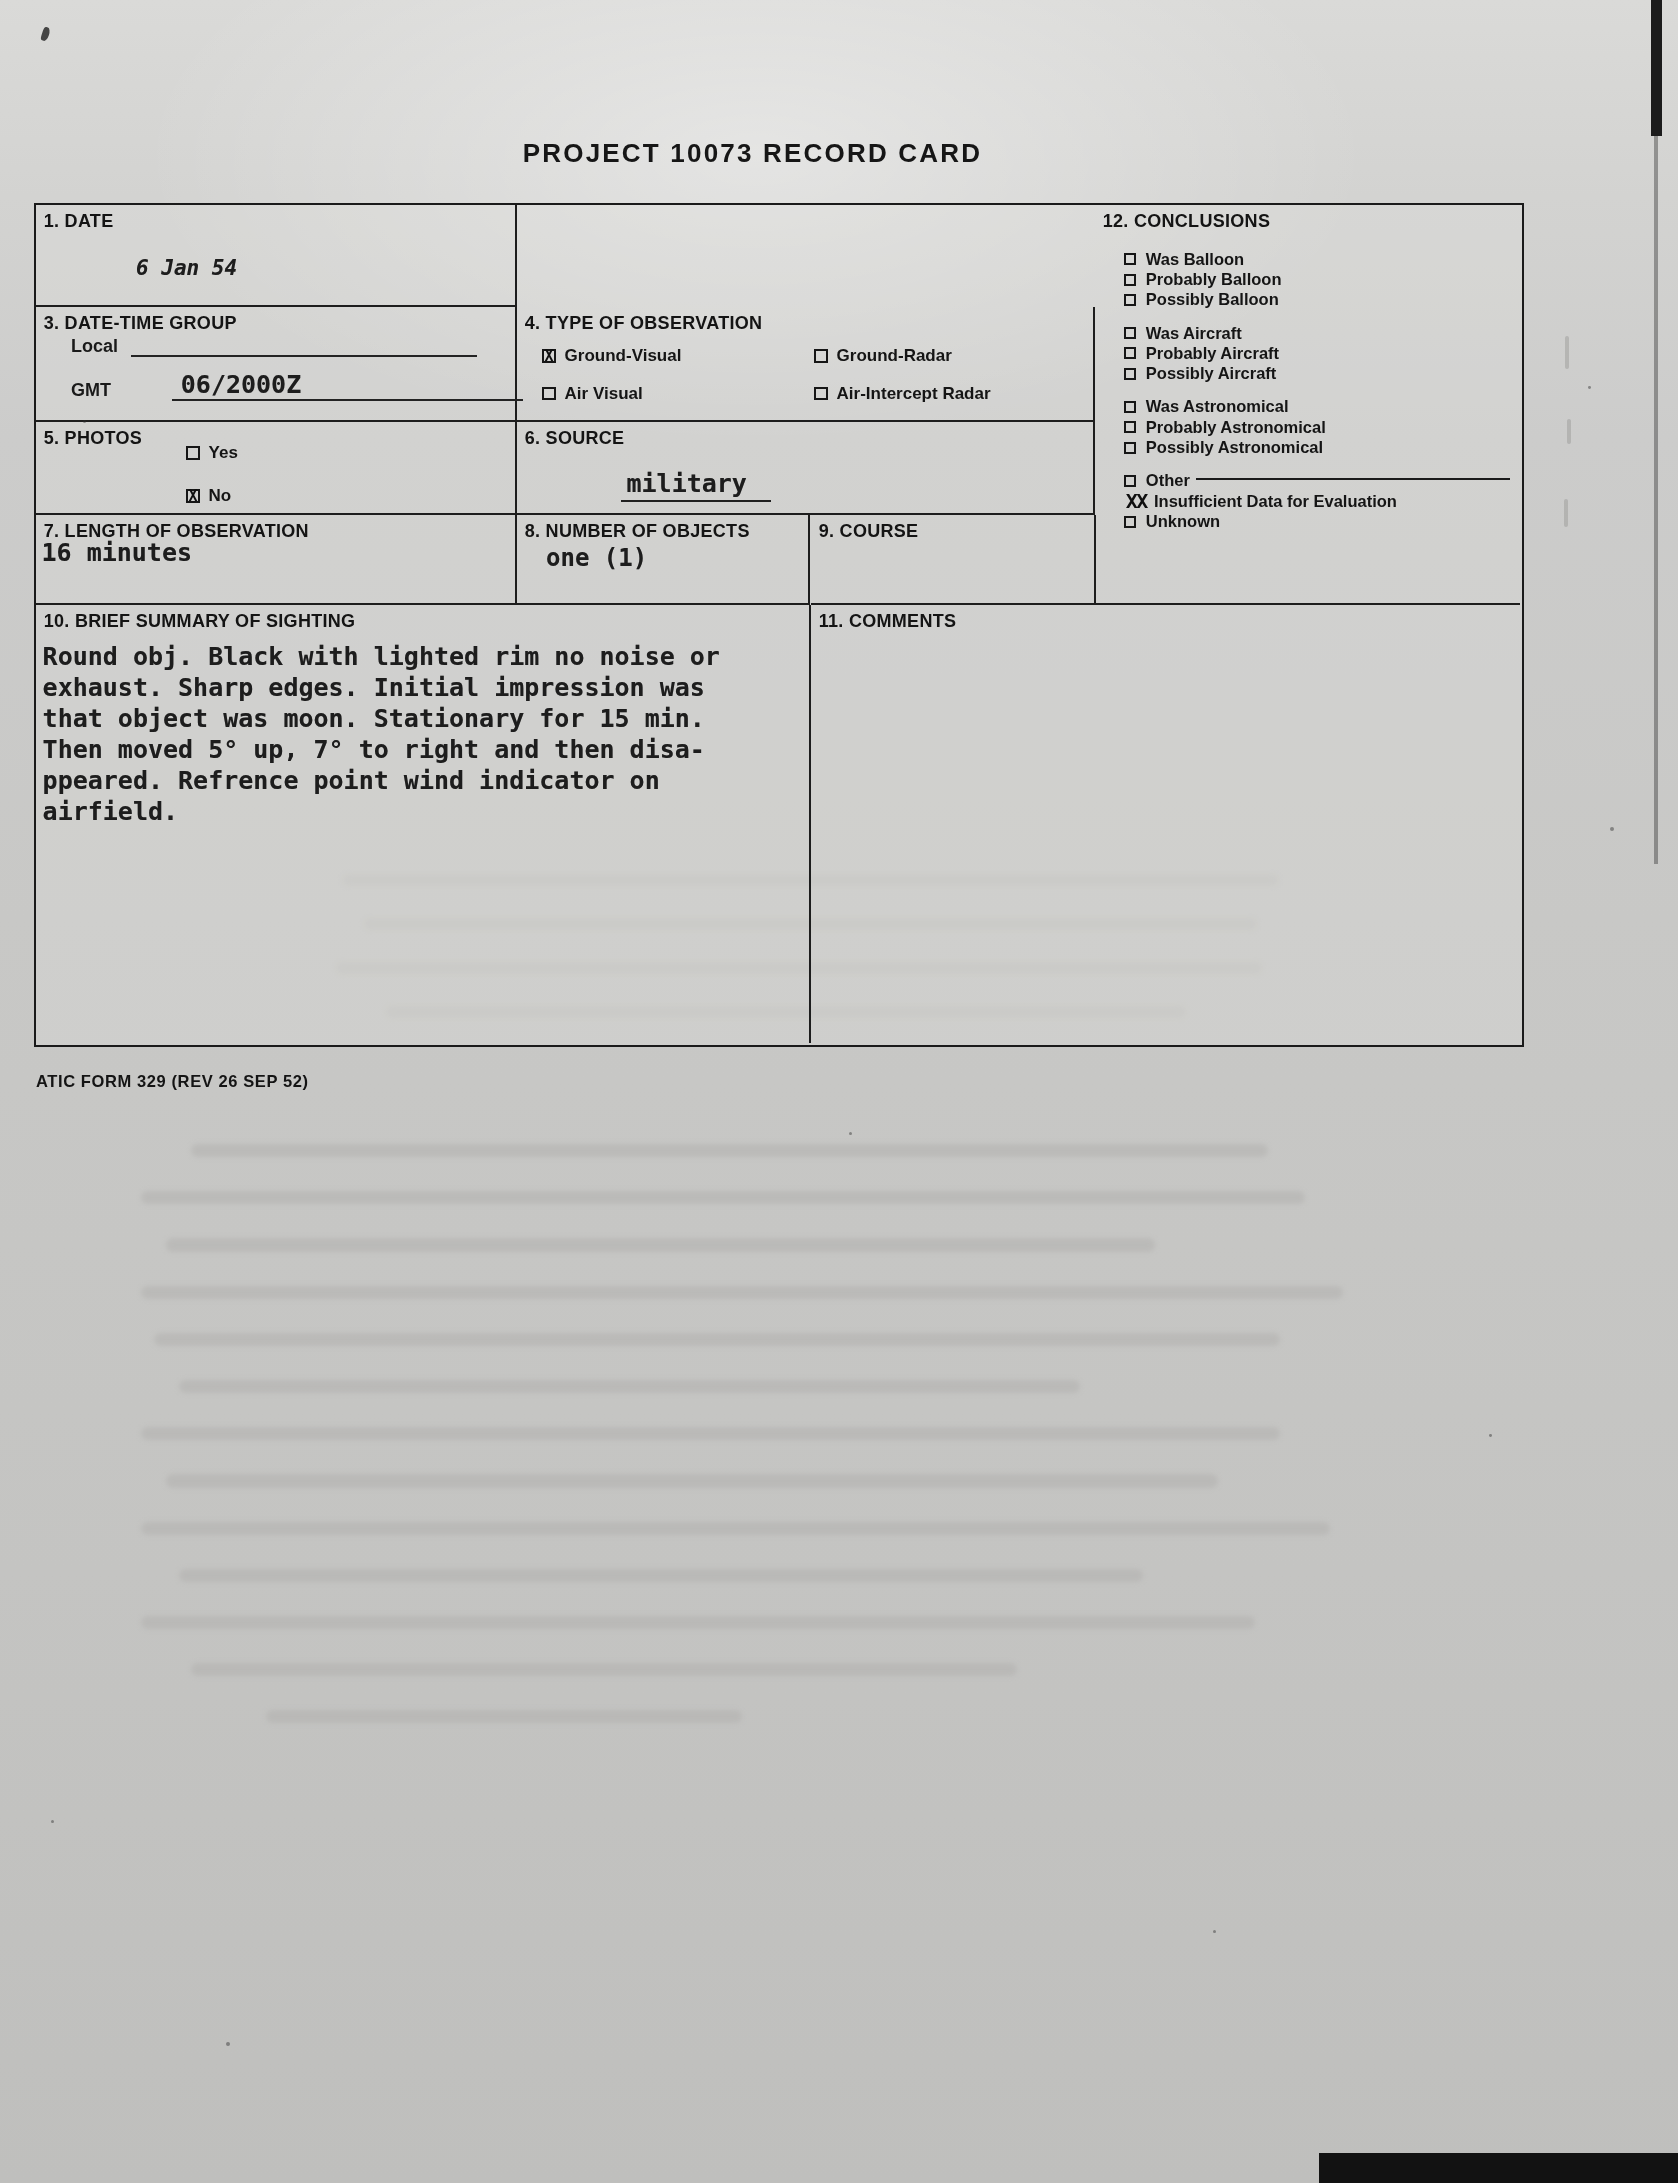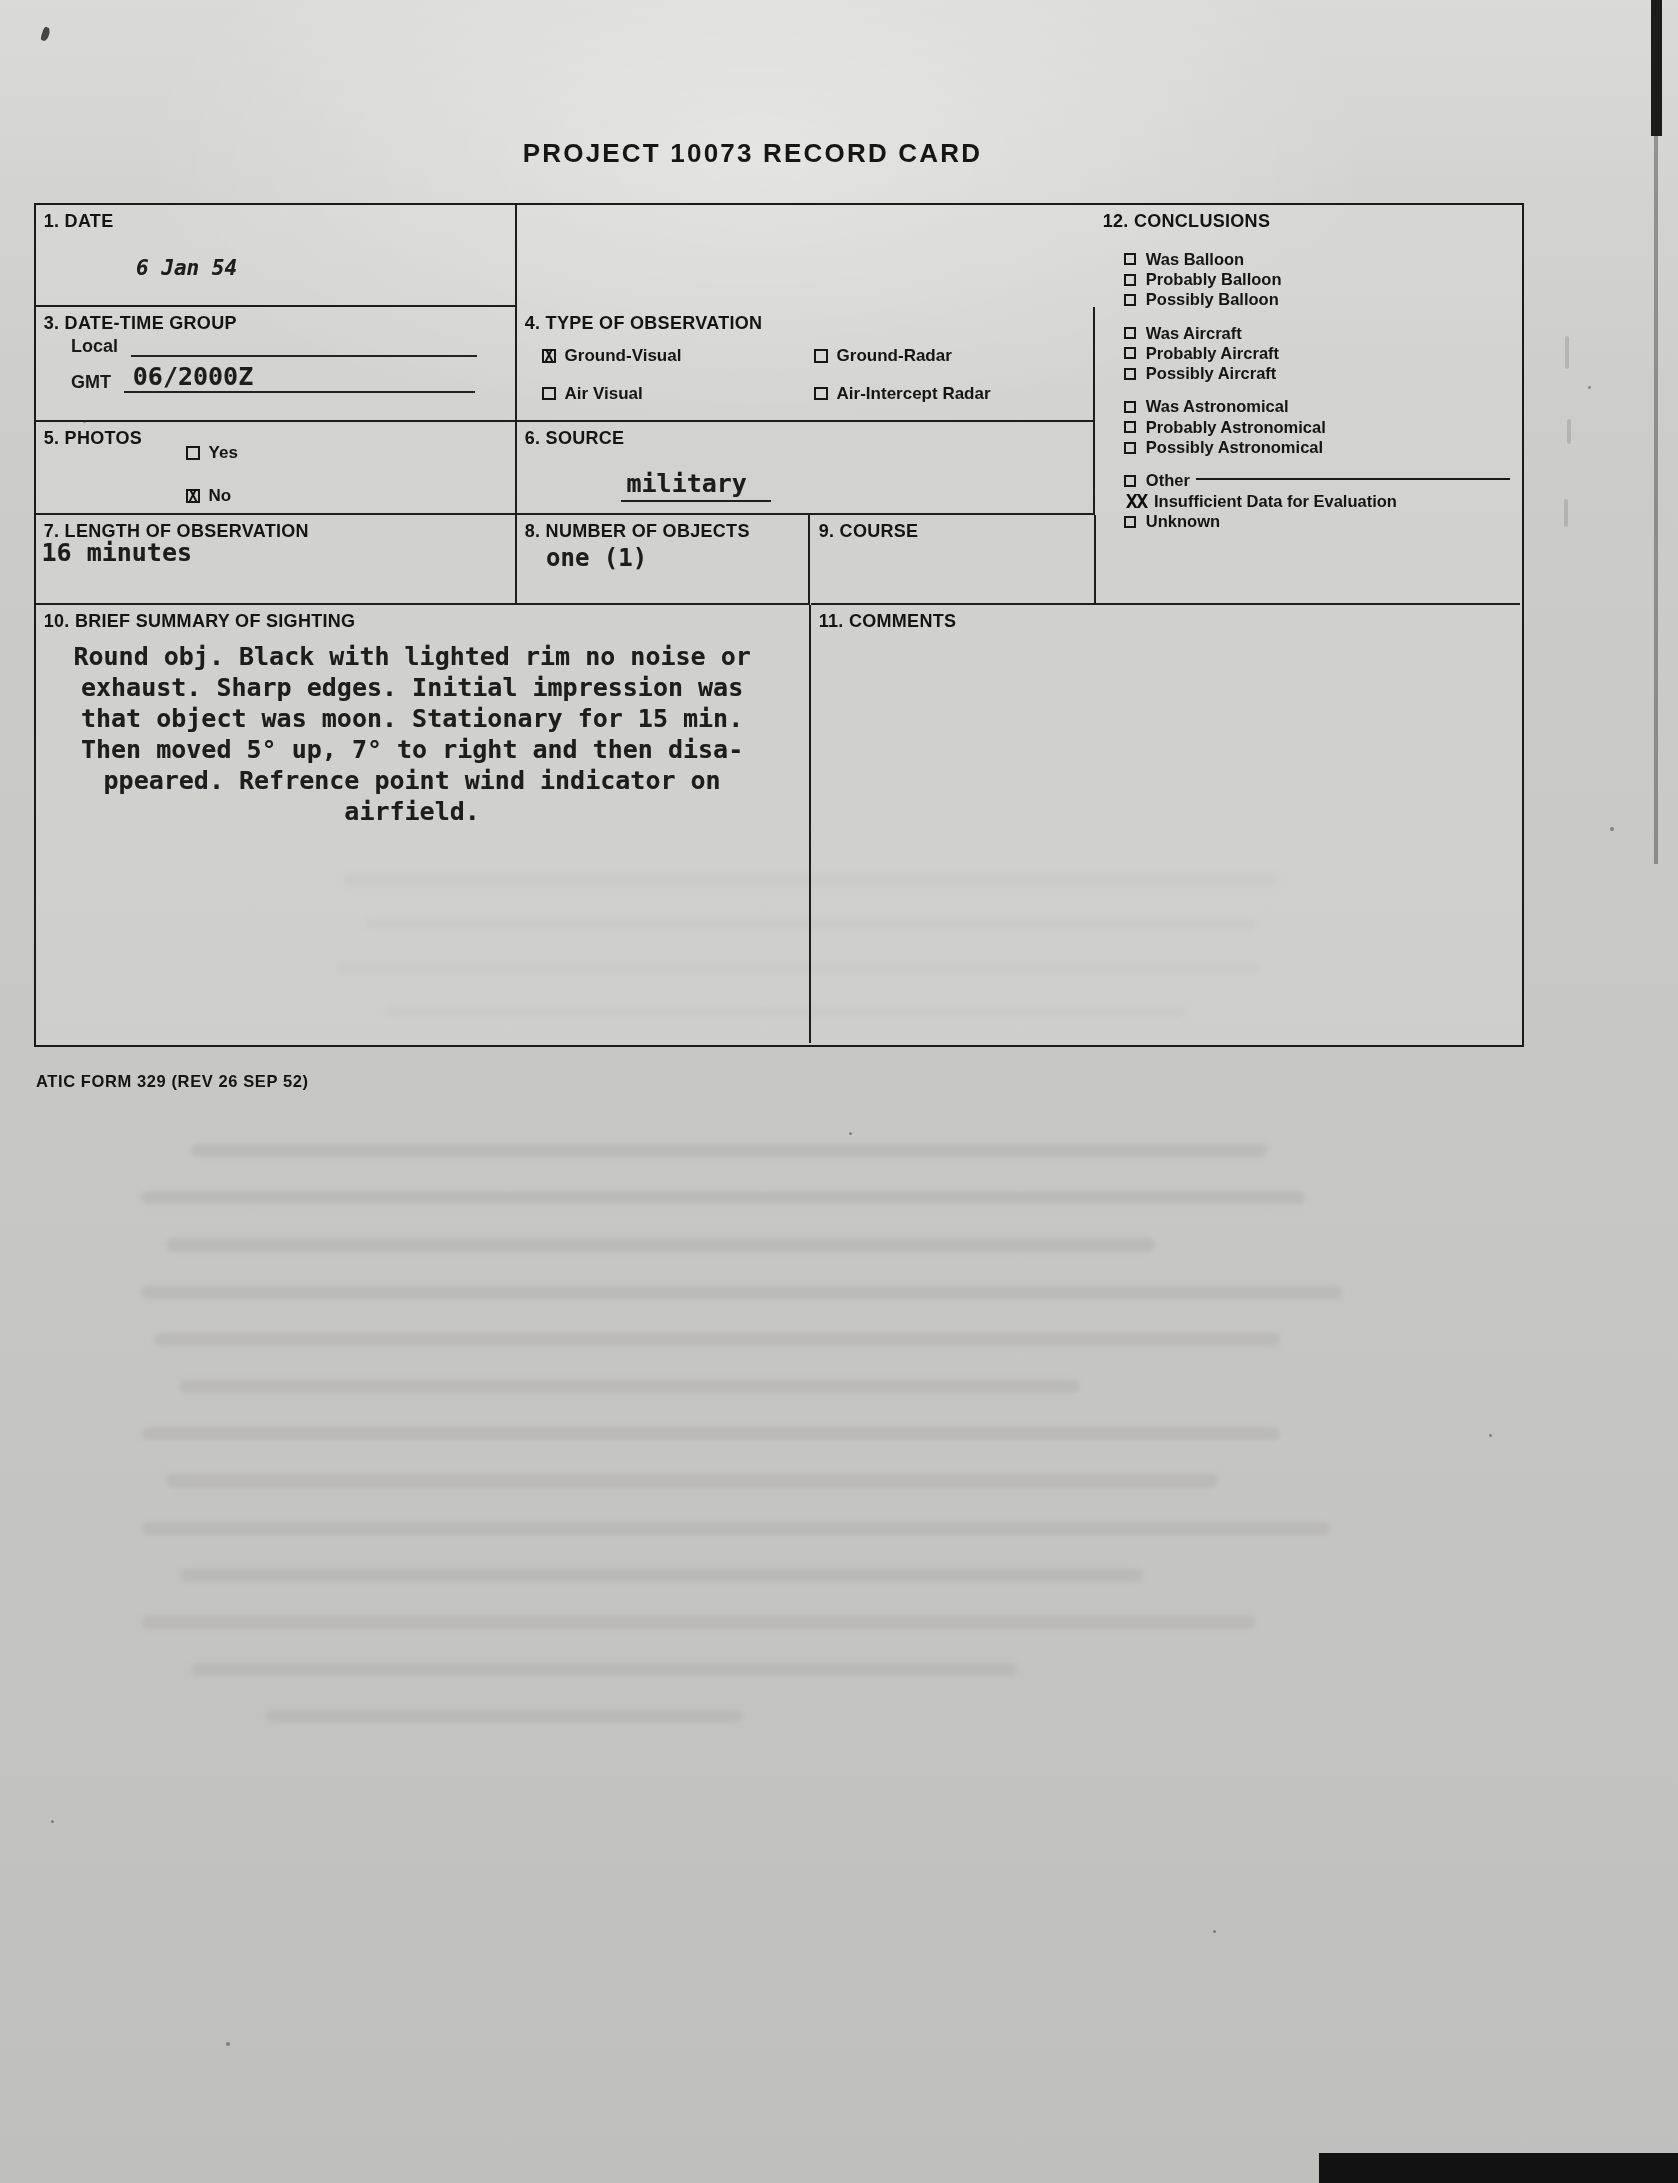--- a/index.html
+++ b/index.html
@@ -5,21 +5,21 @@
   html,body{margin:0;padding:0;background:#8f8f8d;}
   .page{position:relative;width:1679px;height:2183px;overflow:hidden;color:#1a1a1a;
     font-family:"Liberation Sans",sans-serif;
     background:linear-gradient(180deg,#dadad8 0%,#d3d3d1 9%,#cccccb 20%,#c8c8c6 42%,#c4c4c2 72%,#bfbfbd 100%);}
   .page::before{content:"";position:absolute;inset:0;pointer-events:none;
     background:radial-gradient(ellipse 882px 414px at 45% 7%,rgba(255,255,255,.38),rgba(255,255,255,0) 70%);}
   .title{position:absolute;left:33px;top:138px;width:1439px;text-align:center;
     font-size:26px;font-weight:bold;letter-spacing:2.2px;color:#161616;}
   .card{position:absolute;left:34px;top:203px;width:1490px;height:844px;box-sizing:border-box;
     border:2.8px solid #1a1a1a;background:rgba(226,225,221,.28);}
-  .cell{position:absolute;box-sizing:border-box;text-align:center;}
+  .cell{position:absolute;box-sizing:border-box;}
   .br{border-right:2.2px solid #1d1d1d;}
   .bb{border-bottom:2.2px solid #1d1d1d;}
   .c-date{left:0;top:0;width:481px;height:102px;}
   .c-location{left:481px;top:0;width:578px;height:102px;}
   .c-conclusions{left:1059px;top:0;width:425px;height:400px;}
   .c-dtg{left:0;top:102px;width:481px;height:115px;}
   .c-type{left:481px;top:102px;width:578px;height:115px;}
   .c-photos{left:0;top:217px;width:481px;height:93px;}
   .c-source{left:481px;top:217px;width:578px;height:93px;}
   .c-length{left:0;top:310px;width:481px;height:90px;}
@@ -30,21 +30,21 @@
   .flabel{position:absolute;left:7.7px;top:5.5px;font-size:18px;font-weight:bold;letter-spacing:0.3px;white-space:nowrap;color:#141414;}
   .typed{font-family:"DejaVu Sans Mono","Liberation Mono",monospace;font-weight:bold;color:#1d1d1d;
     text-shadow:0 0 0.6px rgba(20,20,20,.35);}
   .date-value{position:absolute;left:100px;top:51px;font-size:21px;font-style:italic;}
   .location-value{position:absolute;left:7.7px;top:56px;font-size:25px;letter-spacing:0.6px;}
   .dtg-row{position:absolute;left:35px;display:flex;align-items:flex-end;}
   .dtg-label{font-size:18px;font-weight:bold;margin-right:13px;}
   .dtg-line{border-bottom:2.2px solid #232323;display:flex;align-items:flex-end;box-sizing:border-box;}
   .local-row{top:25px;}
   .local-row .dtg-line{width:346px;height:25px;}
-  .gmt-row{top:57px;}
+  .gmt-row{top:65px;gap:48px;}
   .gmt-row .dtg-line{width:351px;height:29px;padding-left:8.8px;}
   .gmt-row .typed{font-size:25px;}
   .type-opts{position:absolute;left:25px;top:39px;display:grid;grid-template-columns:272px auto;row-gap:17.6px;}
   .opt{display:flex;align-items:center;}
   .box{width:13.8px;height:13.8px;border:2.2px solid #161616;display:inline-flex;align-items:center;justify-content:center;
     font-family:"DejaVu Sans Mono",monospace;font-weight:bold;font-size:15px;color:#0f0f0f;
     flex:0 0 auto;margin-right:8.8px;line-height:1;white-space:nowrap;box-sizing:border-box;}
   .opt-label{font-size:17px;font-weight:bold;white-space:nowrap;color:#151515;}
   .photo-opts{position:absolute;left:150px;top:21px;display:flex;flex-direction:column;gap:23px;}
   .source-value{position:absolute;left:104px;top:47px;font-size:25px;border-bottom:2.2px solid #202020;padding:0 24px 2.2px 5.5px;}

